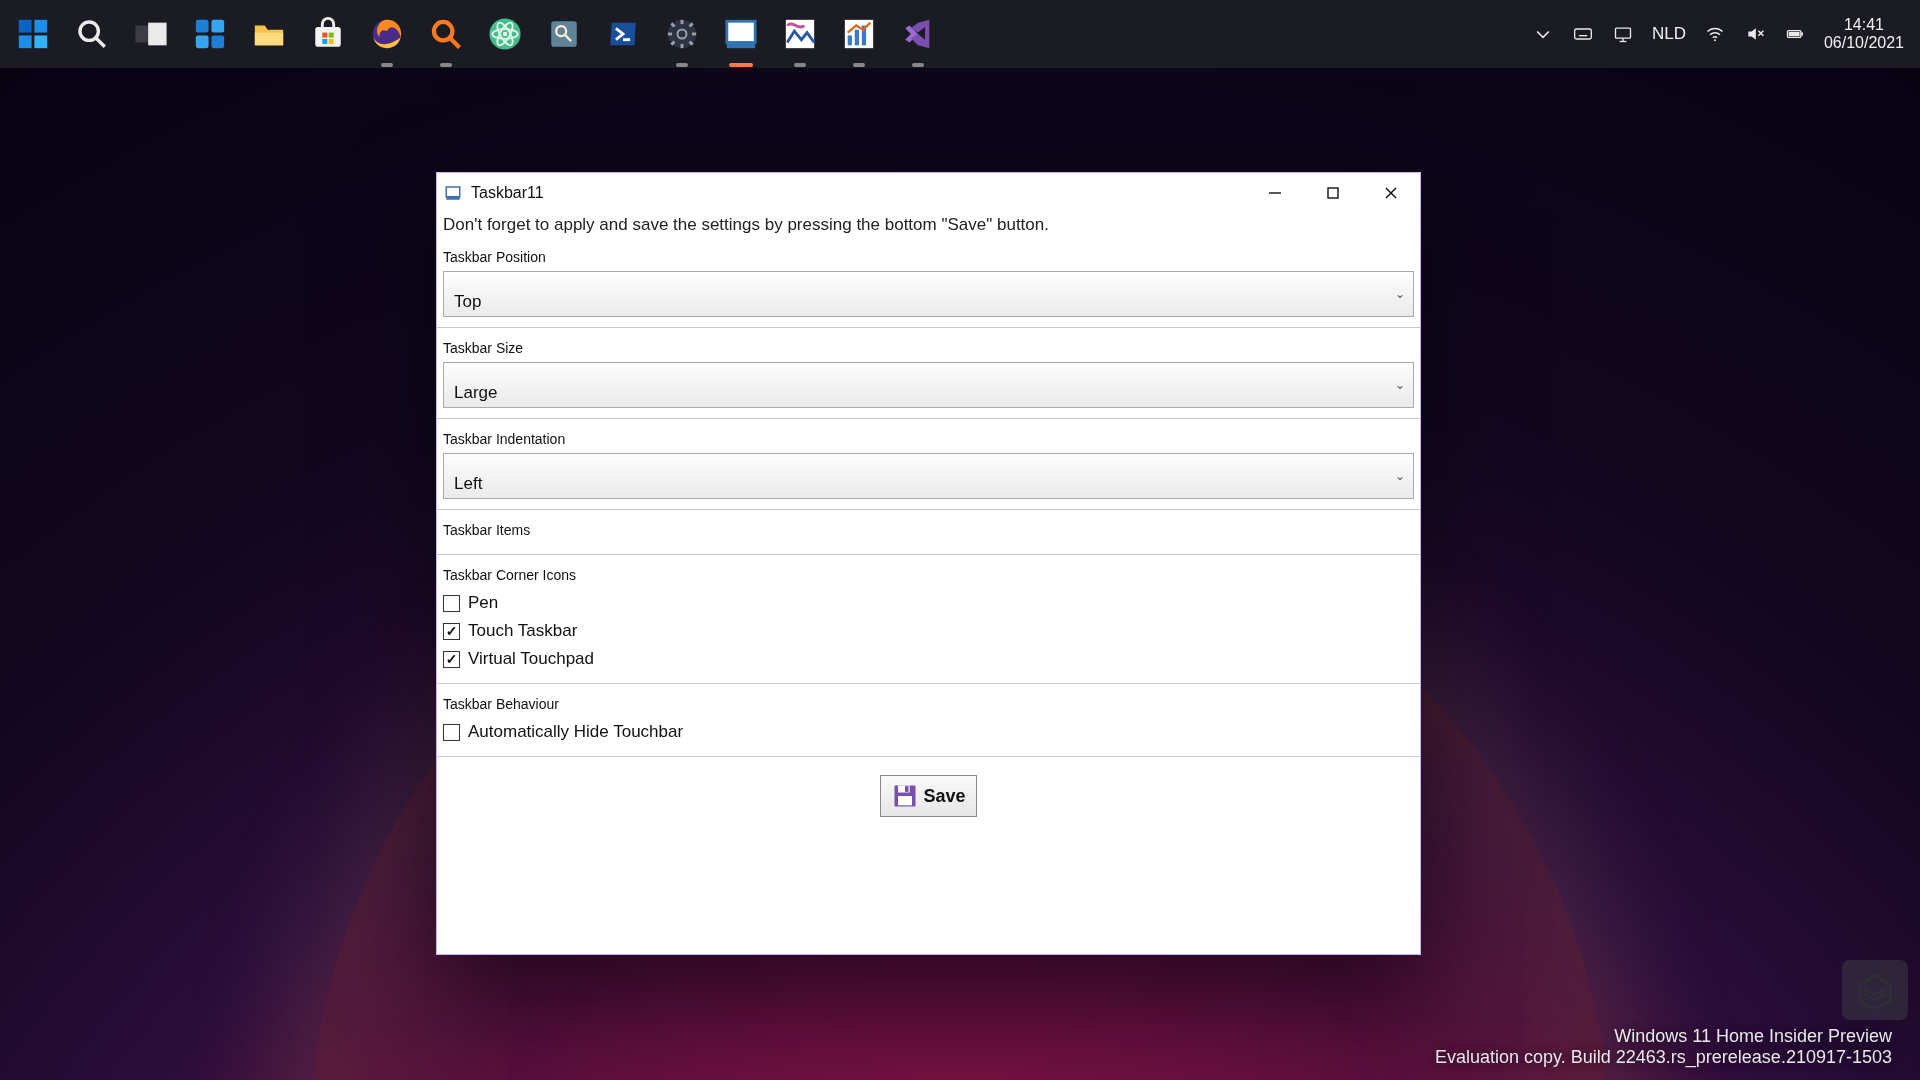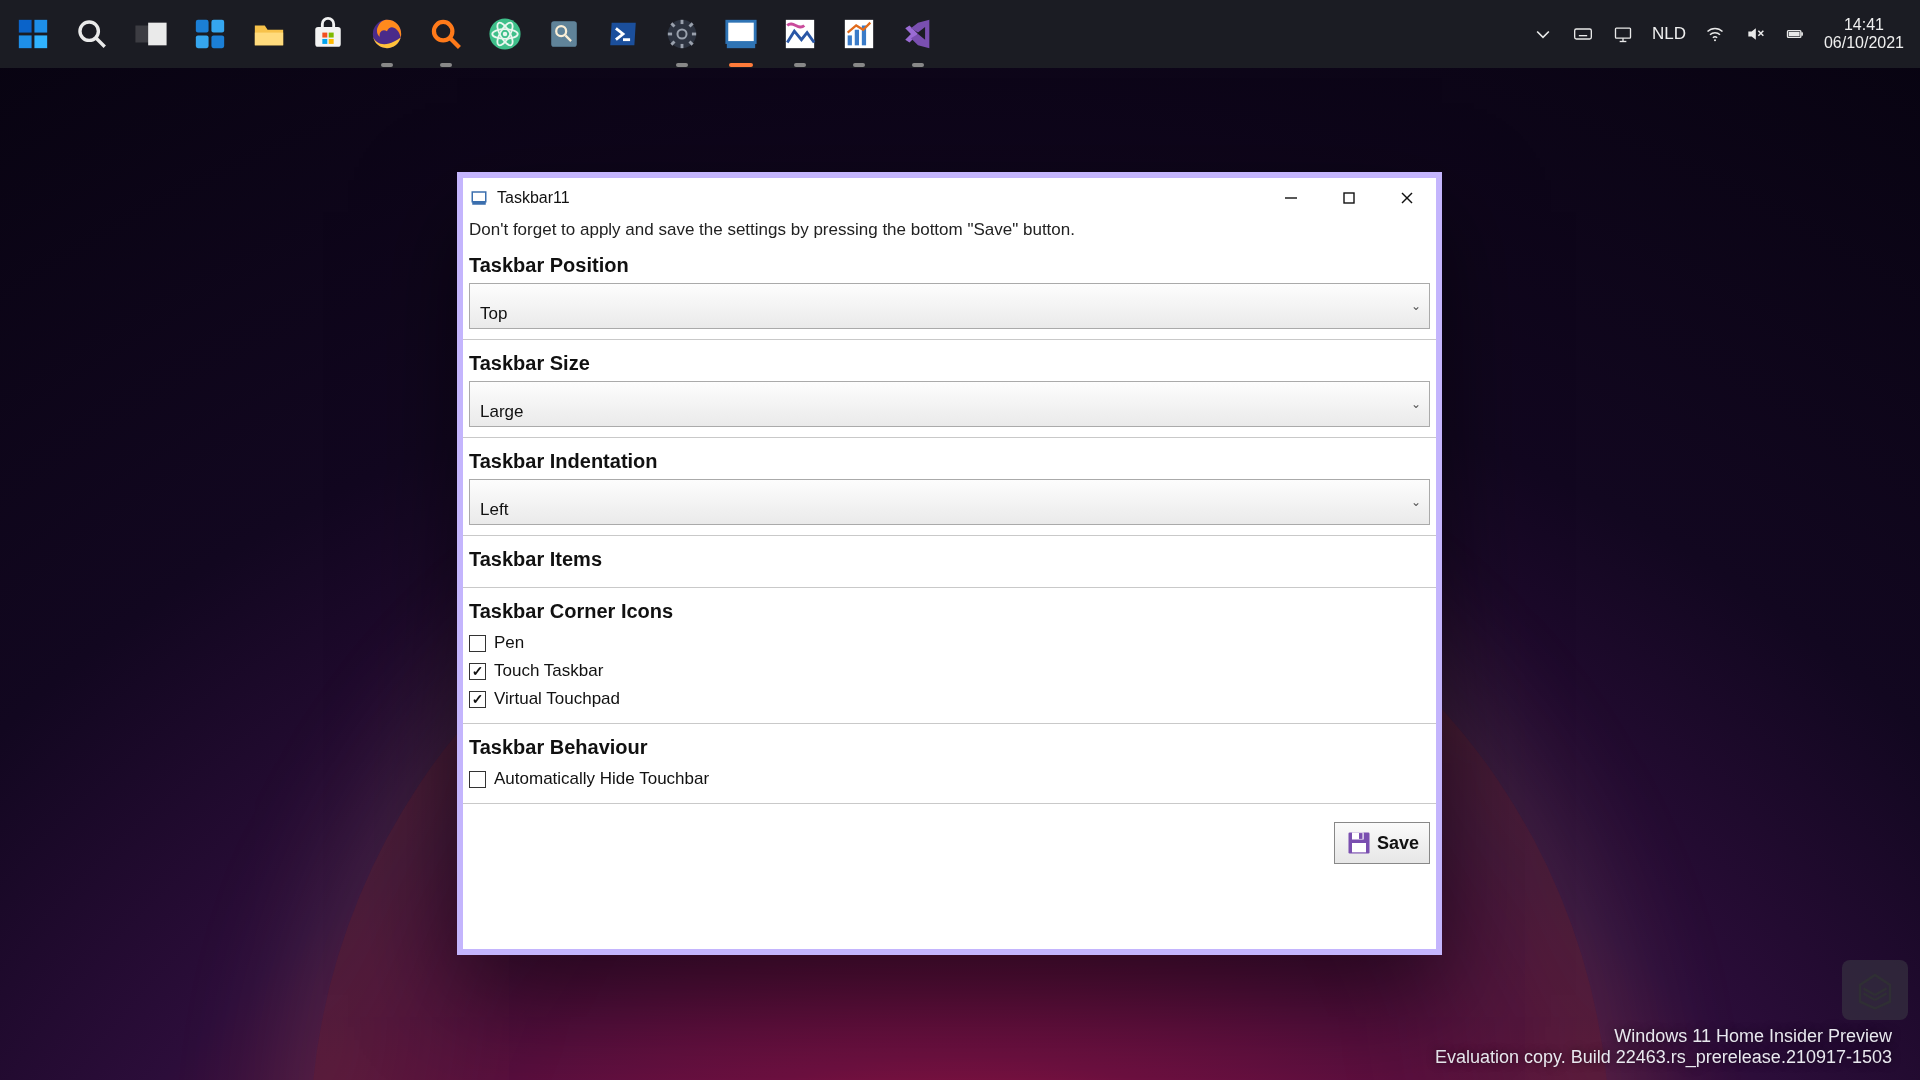--- a/index.html
+++ b/index.html
@@ -60,47 +60,46 @@
   .tray-icon { width: 22px; height: 22px; display:flex; align-items:center; justify-content:center; }
   .tray-icon svg { width: 20px; height: 20px; }
   .clock { text-align: center; line-height: 1.15; font-size: 16px; padding-right: 6px; }
 
   
   .window {
     position: absolute;
     left: 436px; top: 172px;
     width: 985px; height: 783px;
     background: #ffffff;
-    border: 6px solid #c4b5fd;
+    border: 1px solid #c4b5fd;
     box-shadow: 0 40px 90px rgba(0,0,0,.5);
     z-index: 10;
     display: flex; flex-direction: column;
     color: #111;
-    margin-left: 21px;
   }
   .titlebar {
     height: 40px;
     display: flex; align-items: center;
     padding-left: 6px;
     font-size: 16px;
   }
   .titlebar .app-icon { width: 20px; height: 20px; margin-right: 8px; display:flex; align-items:center; justify-content:center;}
   .titlebar .app-icon svg { width: 18px; height: 18px; }
   .titlebar .title { flex: 0 0 auto; }
   .titlebar .spacer { flex: 1; }
   .win-btn {
     width: 58px; height: 40px;
     display: flex; align-items: center; justify-content: center;
     font-family: inherit;
   }
   .win-btn svg { width: 14px; height: 14px; }
 
   .content { padding: 0 6px 6px 6px; font-size: 17px; }
   .hint { padding: 2px 0 10px 0; color: #222; font-size: 17px;}
-  .section-heading { font-weight: 700; padding: 4px 0 6px 0; font-size: 20px;}
+  .section-heading { font-weight: 400; padding: 4px 0 6px 0; font-size: 14px;}
   .combo {
     width: 100%;
     height: 46px;
     border: 1px solid #aaa;
     background: linear-gradient(#fdfdfd,#eaeaea);
     display: flex; align-items: flex-end;
     padding: 4px 10px;
     font-size: 17px;
     position: relative;
   }
@@ -118,21 +117,21 @@
   }
   .chk {
     width: 17px; height: 17px;
     border: 1.5px solid #333;
     background: #fff;
     display: inline-flex; align-items: center; justify-content: center;
     font-size: 14px; line-height: 1;
   }
   .chk.checked::before { content: "✓"; font-weight: 900; }
 
-  .save-row { display: flex; justify-content: flex-end; padding-top: 10px; }
+  .save-row { display: flex; justify-content: center; padding-top: 10px; }
   .save-btn {
     display: flex; align-items: center; gap: 4px;
     border: 1px solid #888;
     background: linear-gradient(#fafafa,#e6e6e6);
     padding: 6px 10px;
     font-weight: 700;
     font-size: 18px;
   }
   .save-btn .floppy { width: 28px; height: 28px; }
 

